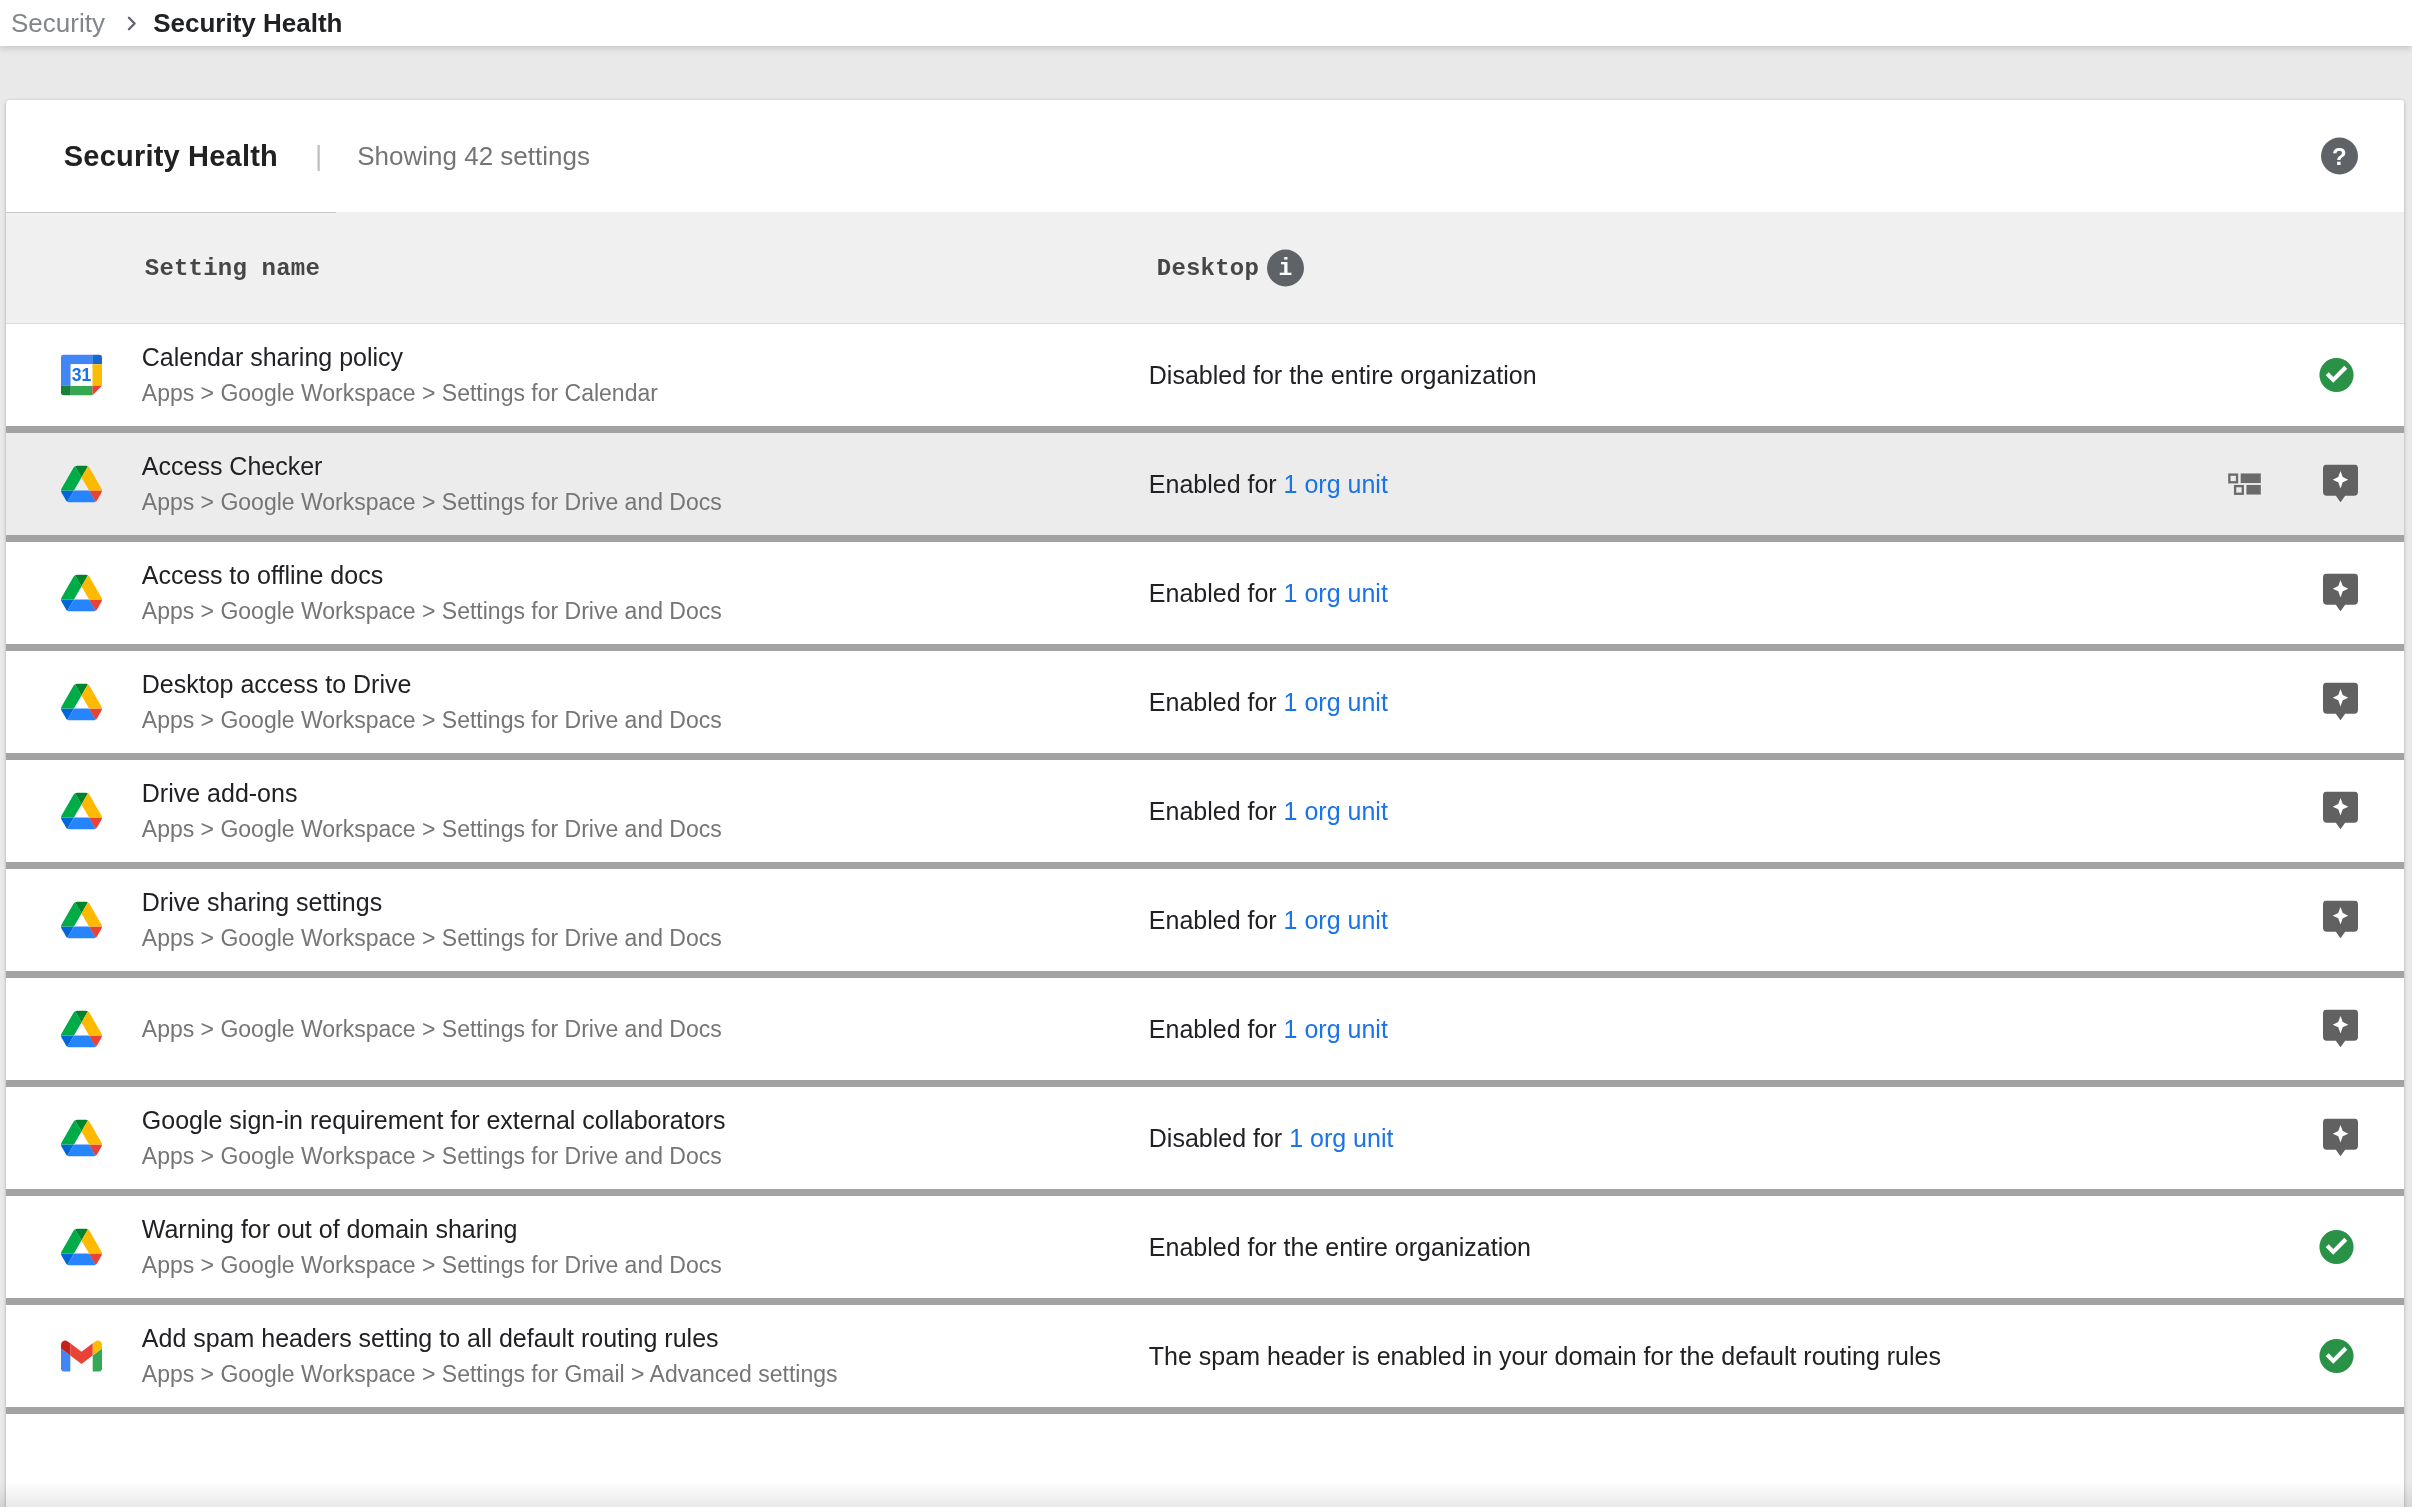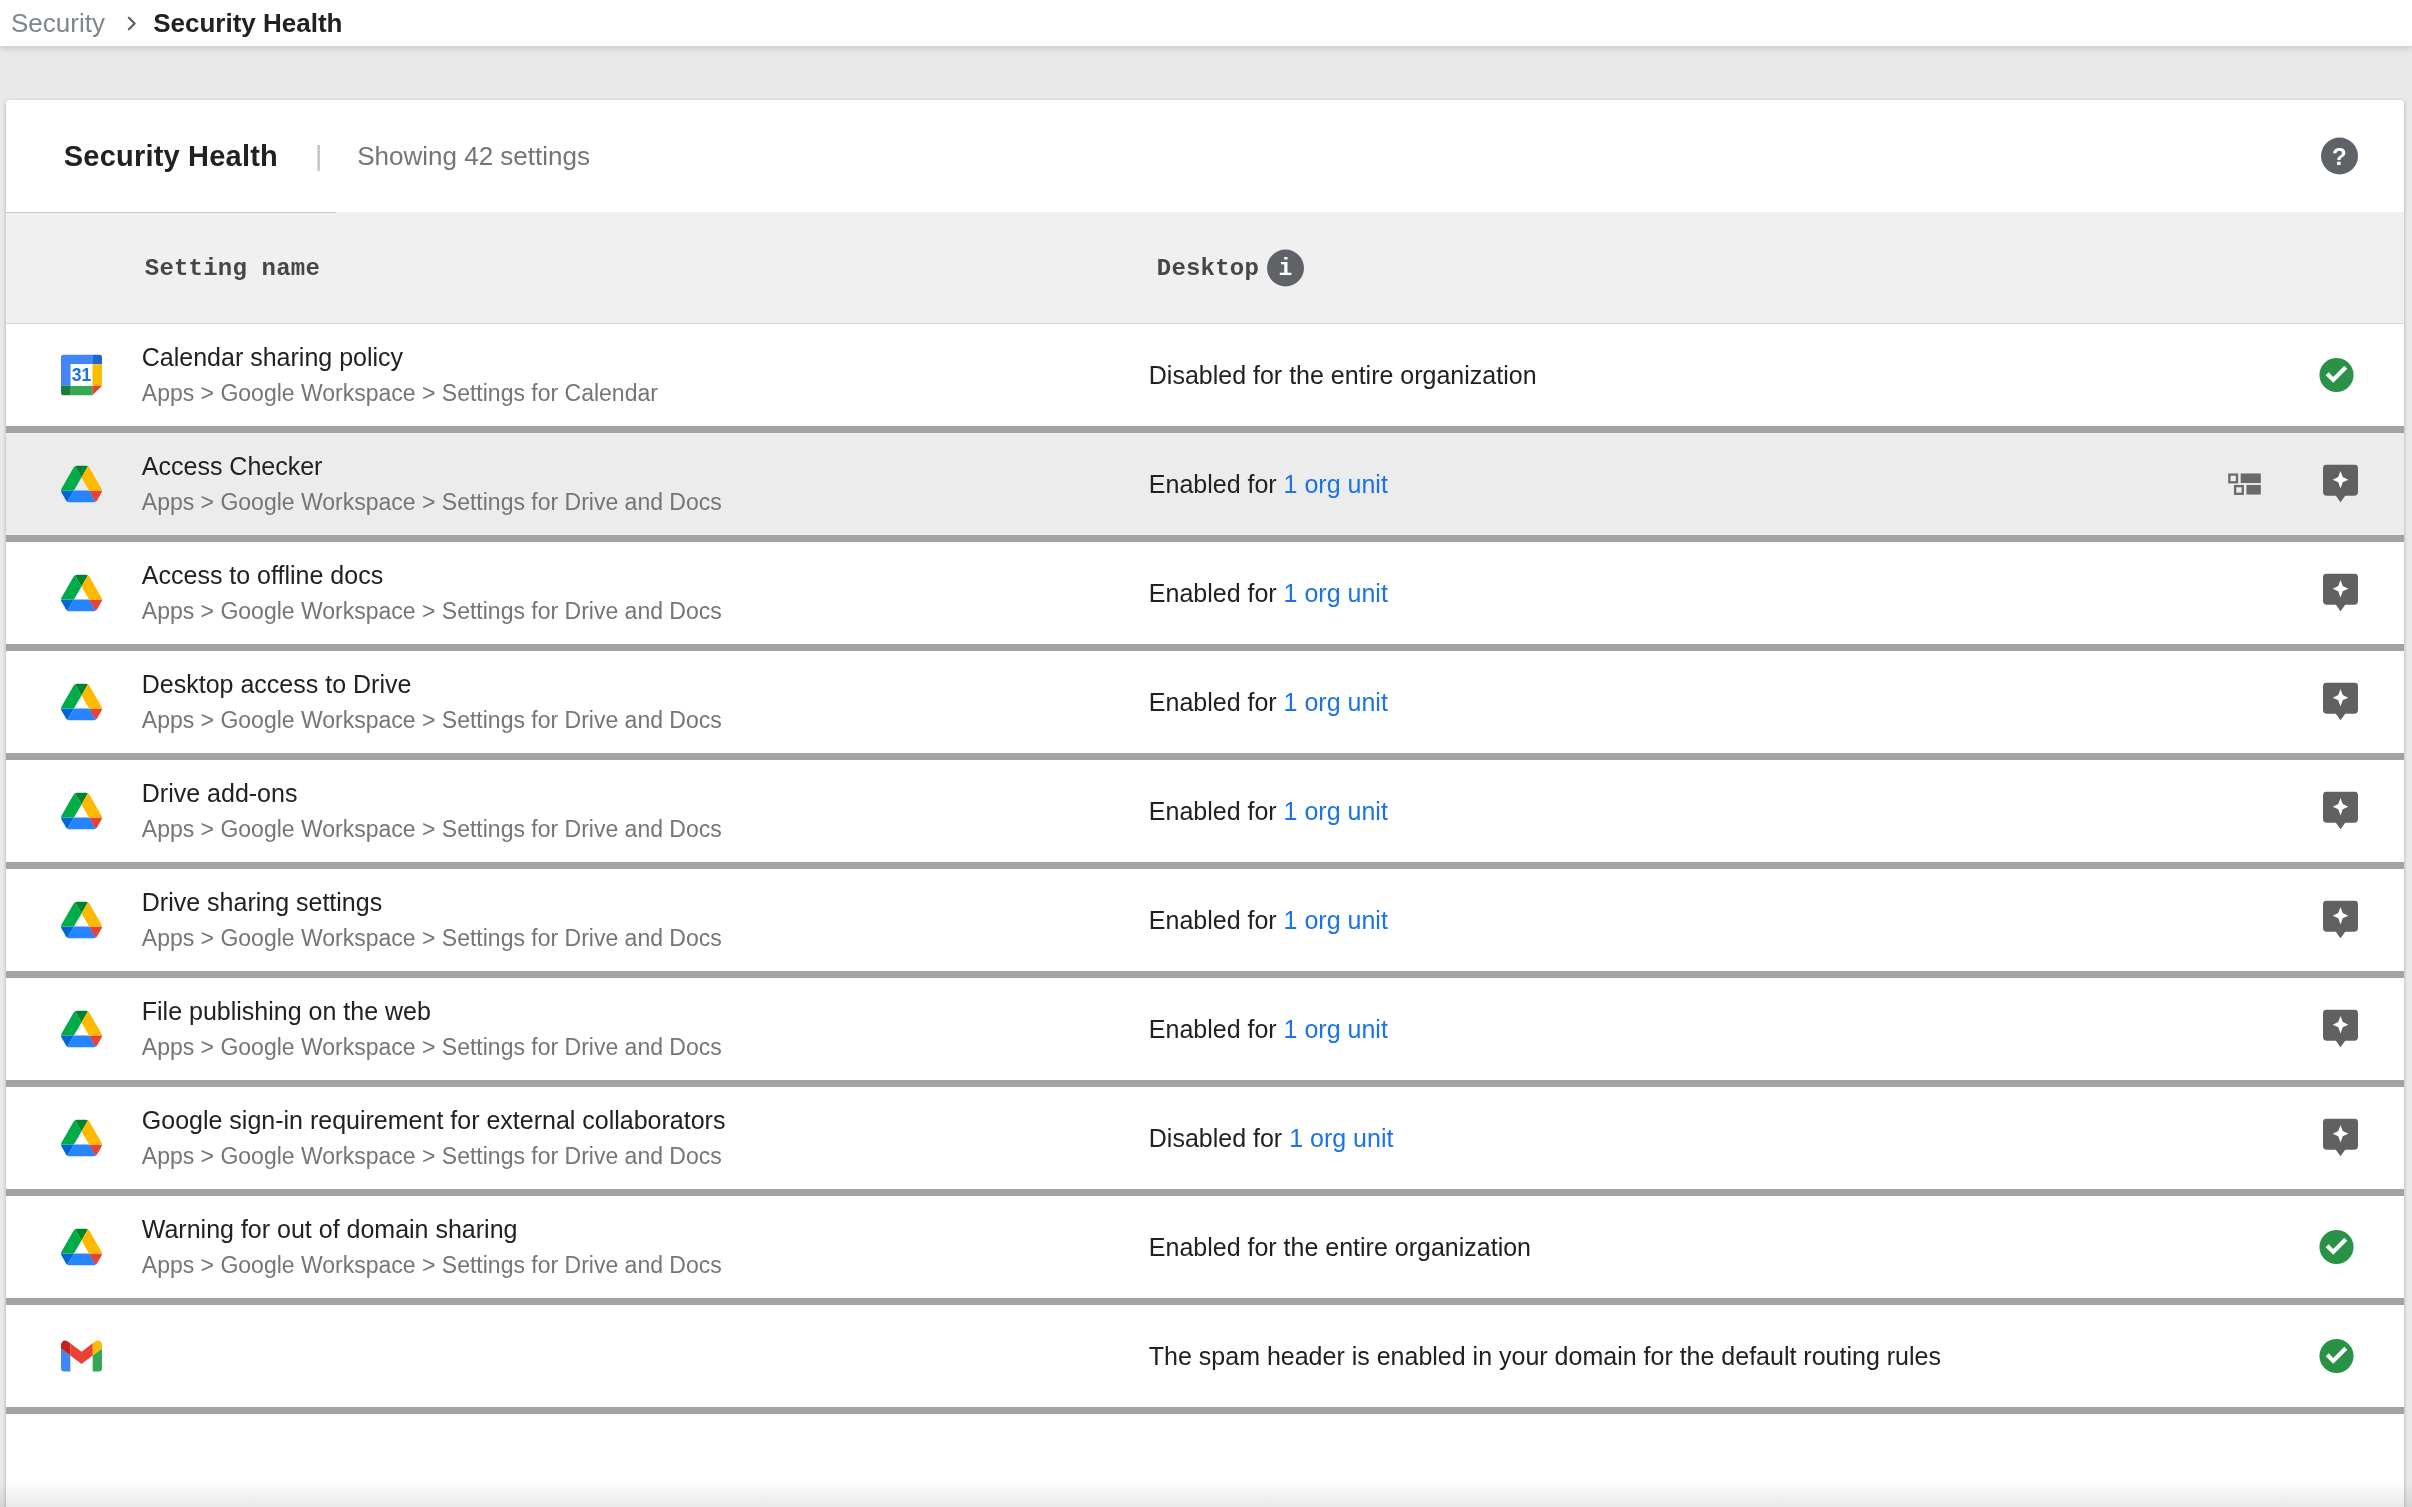--- a/index.html
+++ b/index.html
@@ -278,21 +278,20 @@
     <svg class="app-icon drive visible" viewBox="0 0 87.3 78">
       <path fill="#0066da" d="m6.6 66.85 3.85 6.65c.8 1.4 1.95 2.5 3.3 3.3l13.75-23.8h-27.5c0 1.55.4 3.1 1.2 4.5z"></path>
       <path fill="#00ac47" d="m43.65 25-13.75-23.8c-1.35.8-2.5 1.9-3.3 3.3l-25.4 44a9.06 9.06 0 0 0-1.2 4.5h27.5z"></path>
       <path fill="#ea4335" d="m73.55 76.8c1.35-.8 2.5-1.9 3.3-3.3l1.6-2.75 7.65-13.25c.8-1.4 1.2-2.95 1.2-4.5h-27.5l5.85 11.5z"></path>
       <path fill="#00832d" d="m43.65 25 13.75-23.8c-1.35-.8-2.9-1.2-4.5-1.2h-18.5c-1.6 0-3.15.45-4.5 1.2z"></path>
       <path fill="#2684fc" d="m59.8 53h-32.3l-13.75 23.8c1.35.8 2.9 1.2 4.5 1.2h50.8c1.6 0 3.15-.45 4.5-1.2z"></path>
       <path fill="#ffba00" d="m73.4 26.5-12.7-22c-.8-1.4-1.95-2.5-3.3-3.3l-13.75 23.8 16.15 28h27.45c0-1.55-.4-3.1-1.2-4.5z"></path>
     </svg>
 
     <div class="row-text">
-      <span class="row-title">File publishing on the web</span>
       <span class="row-path">Apps &gt; Google Workspace &gt; Settings for Drive and Docs</span>
     </div>
 
     <div class="row-status"><span>Enabled for</span><span class="status-link" style="color: rgb(26, 115, 232);">&nbsp;1 org unit</span></div>
 
     <svg class="trail-icon icon-reco visible" viewBox="0 0 36 40">
       <path fill="#616161" d="M4 0h28a4 4 0 014 4v24a4 4 0 01-4 4h-9.2L18 38.8 13.2 32H4a4 4 0 01-4-4V4a4 4 0 014-4z"></path>
       <path fill="#ffffff" d="M18 6.5 20.3 12.7 26 15.5 20.3 18.3 18 24.5 15.7 18.3 10 15.5 15.7 12.7z"></path>
     </svg>
 
@@ -346,20 +345,24 @@
         <div class="row">
 
     <svg class="app-icon gmail visible" viewBox="0 0 49.4 37.25">
       <path fill="#4285f4" d="M3.37 37.25h7.87V18.14L0 9.7v24.18c0 1.86 1.51 3.37 3.37 3.37z"></path>
       <path fill="#34a853" d="M38.16 37.25h7.87c1.86 0 3.37-1.51 3.37-3.37V9.7l-11.24 8.44z"></path>
       <path fill="#fbbc04" d="M38.16 3.37v14.77L49.4 9.7V5.06c0-4.17-4.76-6.54-8.1-4.04z"></path>
       <path fill="#ea4335" d="M11.24 18.14V3.37L24.7 13.47 38.16 3.37v14.77L24.7 28.24z"></path>
       <path fill="#c5221f" d="M0 5.06V9.7l11.24 8.44V3.37L8.1 1.02C4.75-1.48 0 .89 0 5.06z"></path>
     </svg>
 
+    <div class="row-text">
+      <span class="row-title">Add spam headers setting to all default routing rules</span>
+      <span class="row-path">Apps &gt; Google Workspace &gt; Settings for Gmail &gt; Advanced settings</span>
+    </div>
 
     <div class="row-status"><span>The spam header is enabled in your domain for the default routing rules</span></div>
 
     <svg class="trail-icon icon-check visible" viewBox="0 0 24 24">
       <path fill="#2a9246" d="M12 2a10 10 0 100 20 10 10 0 000-20zm-1.9 14.6L5.7 12.2l1.75-1.75 2.65 2.65 6.45-6.45 1.75 1.75z"></path>
     </svg>
   </div>
       </div>
   </div>
 </div>

